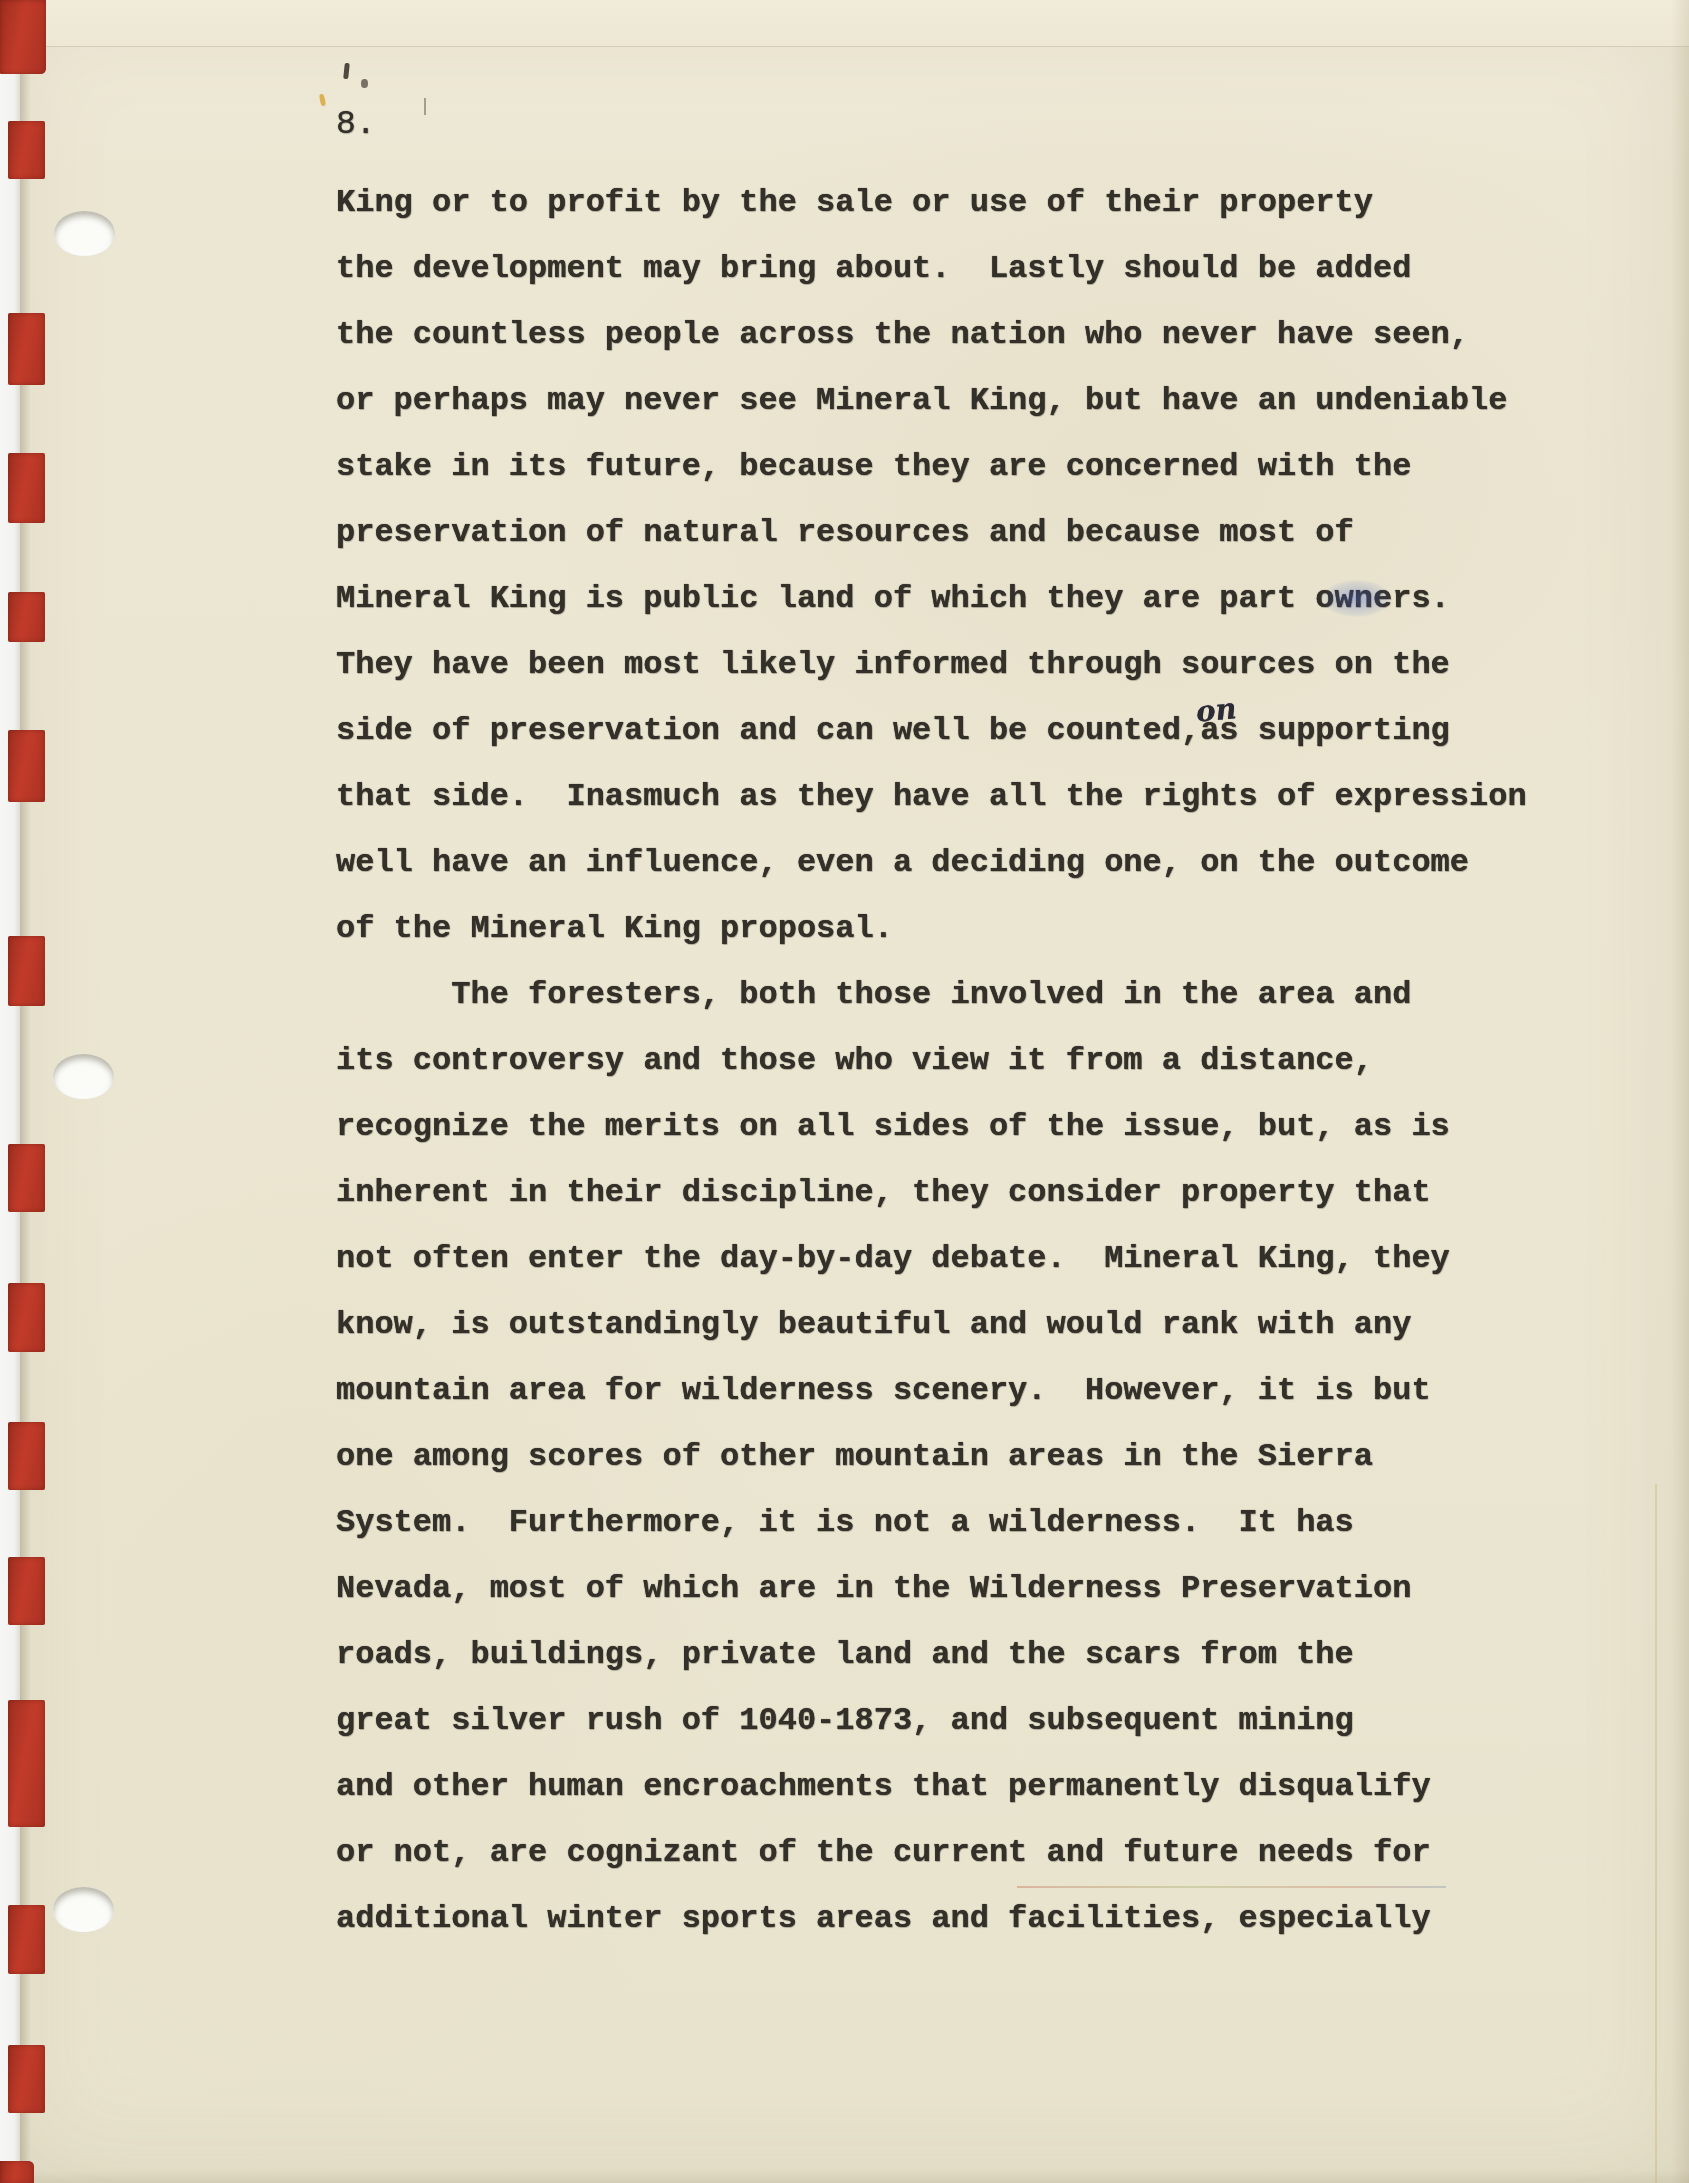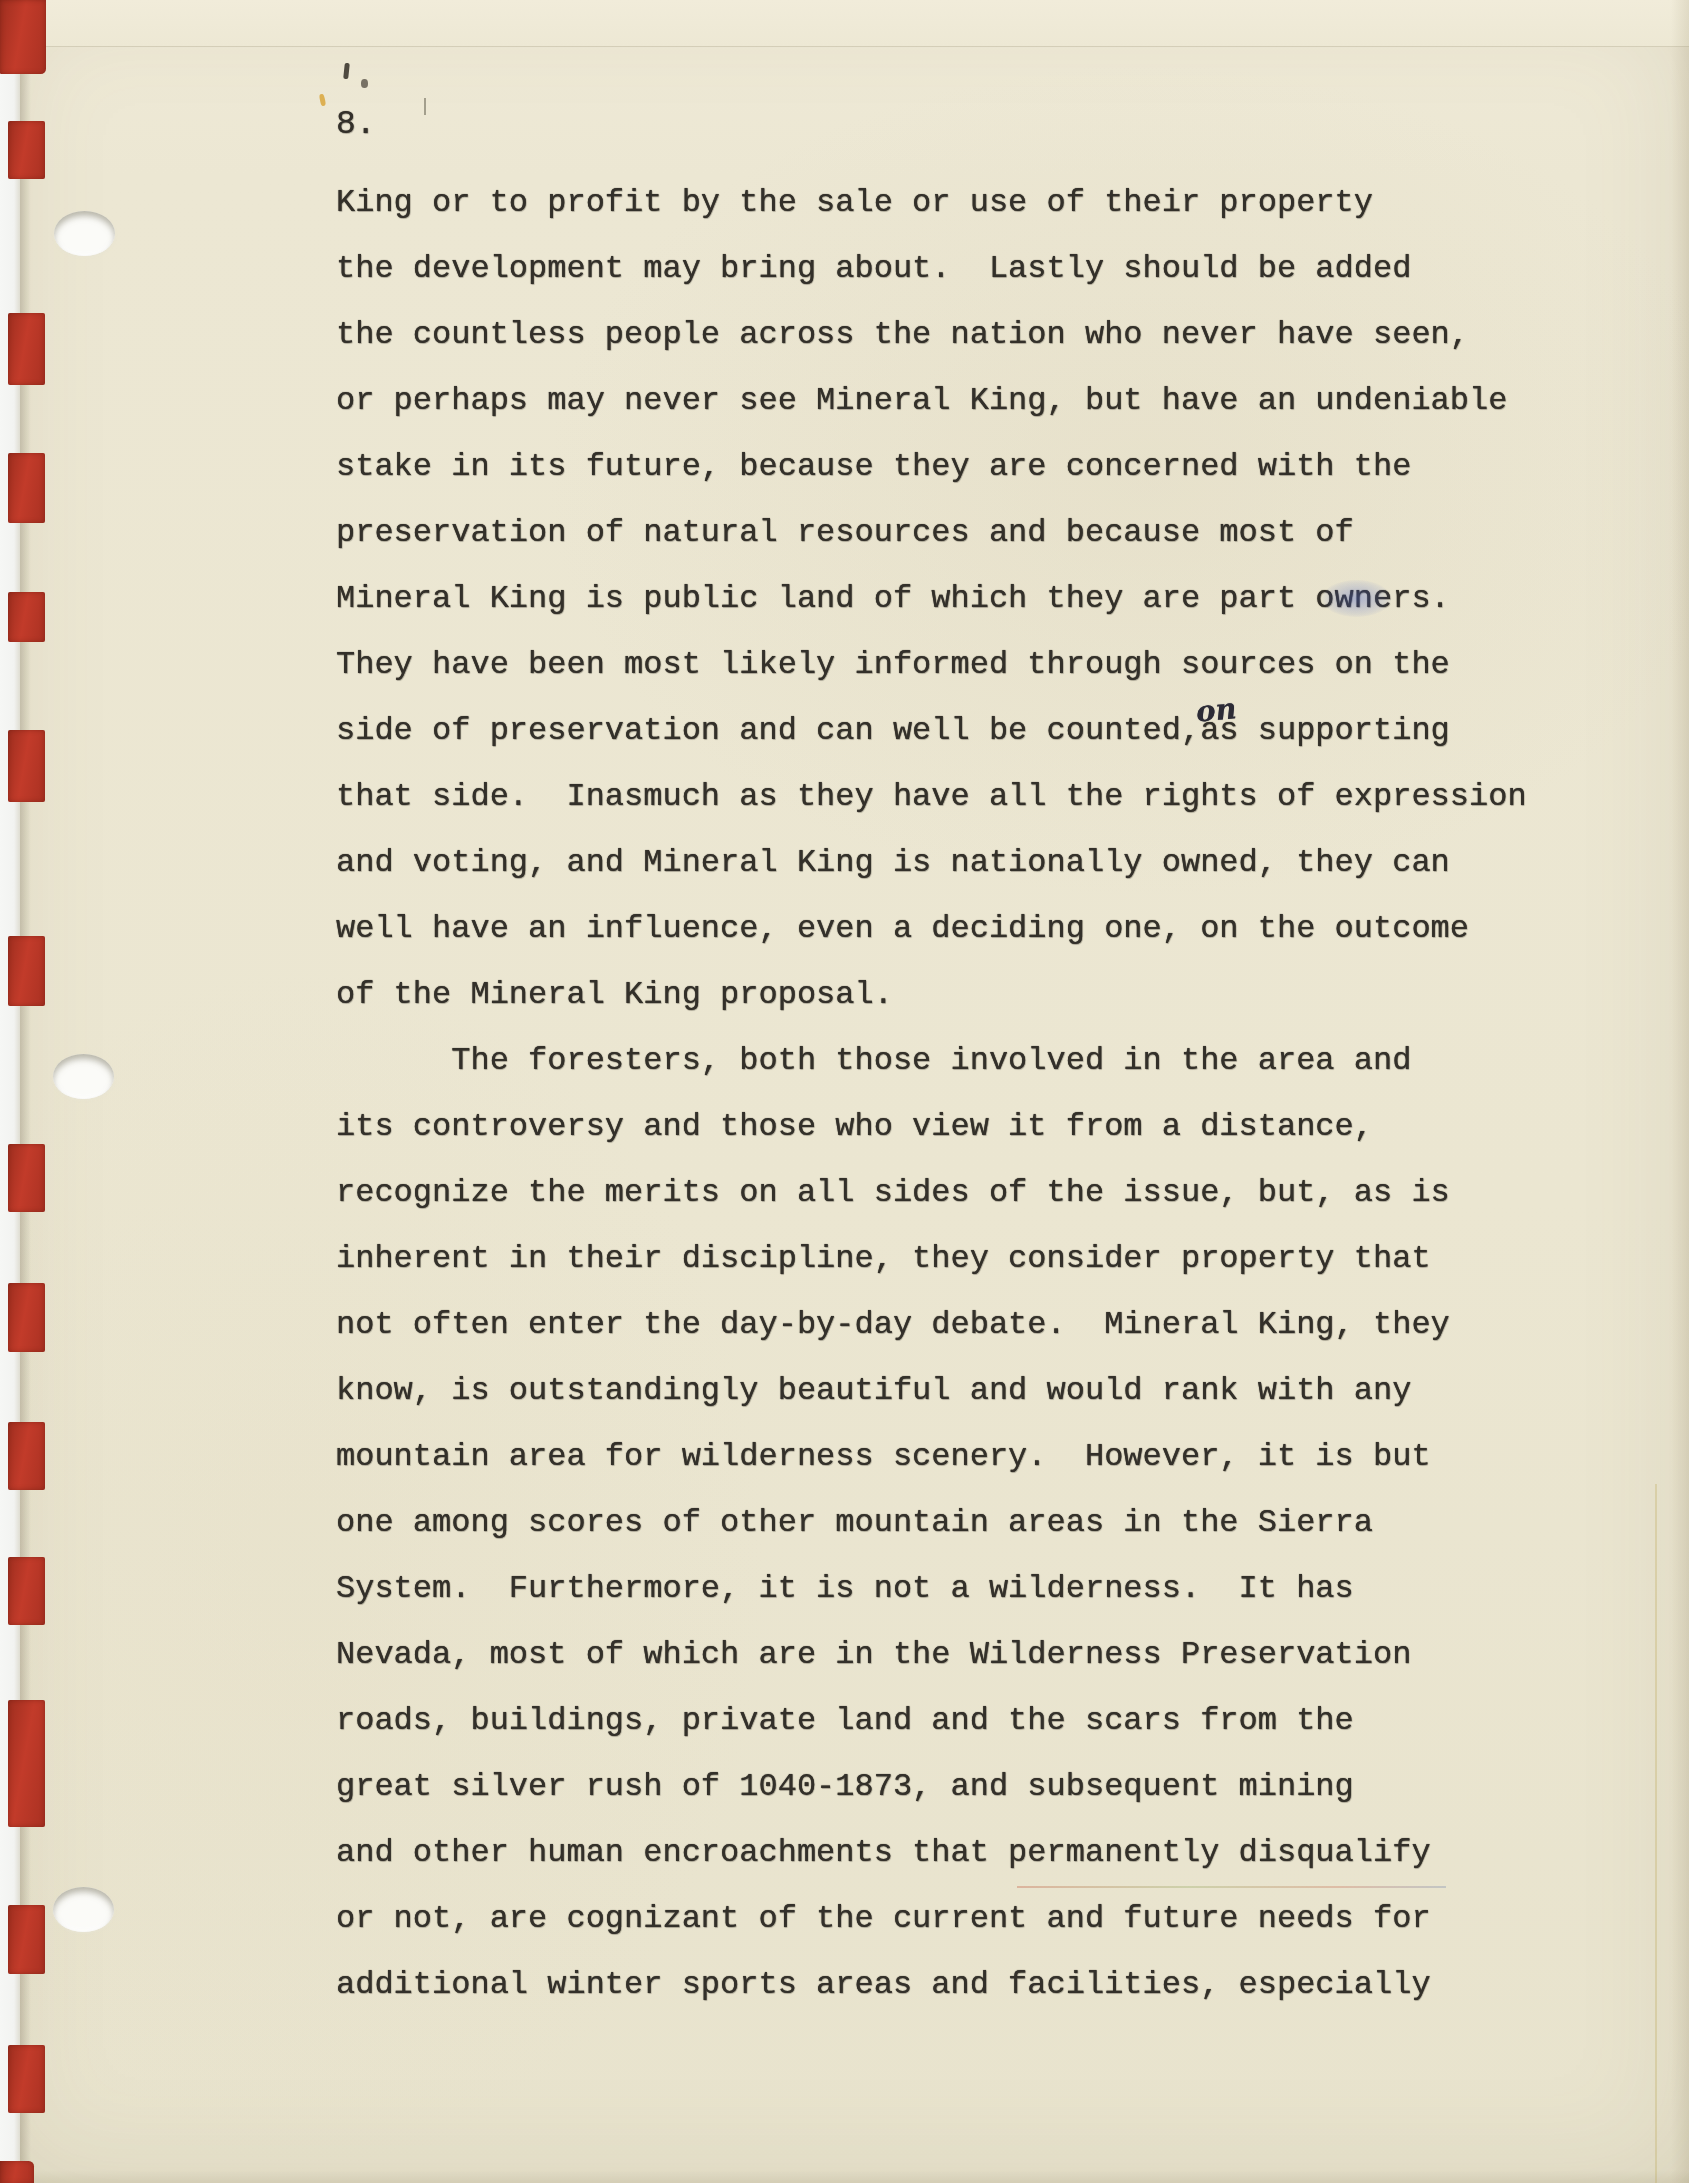--- a/index.html
+++ b/index.html
@@ -42,21 +42,21 @@
     background:#fbfbf8;
     box-shadow: inset 0 4.6px 6px rgba(130,125,105,0.55),
                 inset 0 -2.6px 4px rgba(255,255,255,0.9),
                 0 1.3px 2.6px rgba(232,228,212,0.9); }
 
   
   .ink { color:#33302a;
     text-shadow: 0 0 1px rgba(45,41,33,0.95), 0.7px 0.7px 0.7px rgba(45,41,33,0.25); }
   .pageno { position:absolute; left:336px; top:108px; font-size:33px; line-height:1; }
   .lines { position:absolute; left:336px; top:170px; font-size:32px; line-height:66px; }
-  .tline { height:66px; white-space:pre; }
+  .tline { height:66px; white-space:pre;font-weight:bold; }
 
   
   .hand { position:absolute; left:1196px; top:696px;
     font-family:"DejaVu Serif", serif; font-style:italic; font-weight:bold;
     font-size:29px; line-height:1; color:#2c2b35; transform:rotate(-5deg);
     text-shadow:0 0 0.7px rgba(40,40,60,0.8); }
 
   
   .smudge { position:absolute; left:1322px; top:580px; width:69px; height:37px;
     border-radius:50%; filter:blur(0.7px);
@@ -121,21 +121,20 @@
     <div class="tline">King or to profit by the sale or use of their property</div>
     <div class="tline">the development may bring about.  Lastly should be added</div>
     <div class="tline">the countless people across the nation who never have seen,</div>
     <div class="tline">or perhaps may never see Mineral King, but have an undeniable</div>
     <div class="tline">stake in its future, because they are concerned with the</div>
     <div class="tline">preservation of natural resources and because most of</div>
     <div class="tline">Mineral King is public land of which they are part owners.</div>
     <div class="tline">They have been most likely informed through sources on the</div>
     <div class="tline">side of preservation and can well be counted,as supporting</div>
     <div class="tline">that side.  Inasmuch as they have all the rights of expression</div>
-    <div class="tline">and voting, and Mineral King is nationally owned, they can</div>
     <div class="tline">well have an influence, even a deciding one, on the outcome</div>
     <div class="tline">of the Mineral King proposal.</div>
     <div class="tline">      The foresters, both those involved in the area and</div>
     <div class="tline">its controversy and those who view it from a distance,</div>
     <div class="tline">recognize the merits on all sides of the issue, but, as is</div>
     <div class="tline">inherent in their discipline, they consider property that</div>
     <div class="tline">not often enter the day-by-day debate.  Mineral King, they</div>
     <div class="tline">know, is outstandingly beautiful and would rank with any</div>
     <div class="tline">mountain area for wilderness scenery.  However, it is but</div>
     <div class="tline">one among scores of other mountain areas in the Sierra</div>

